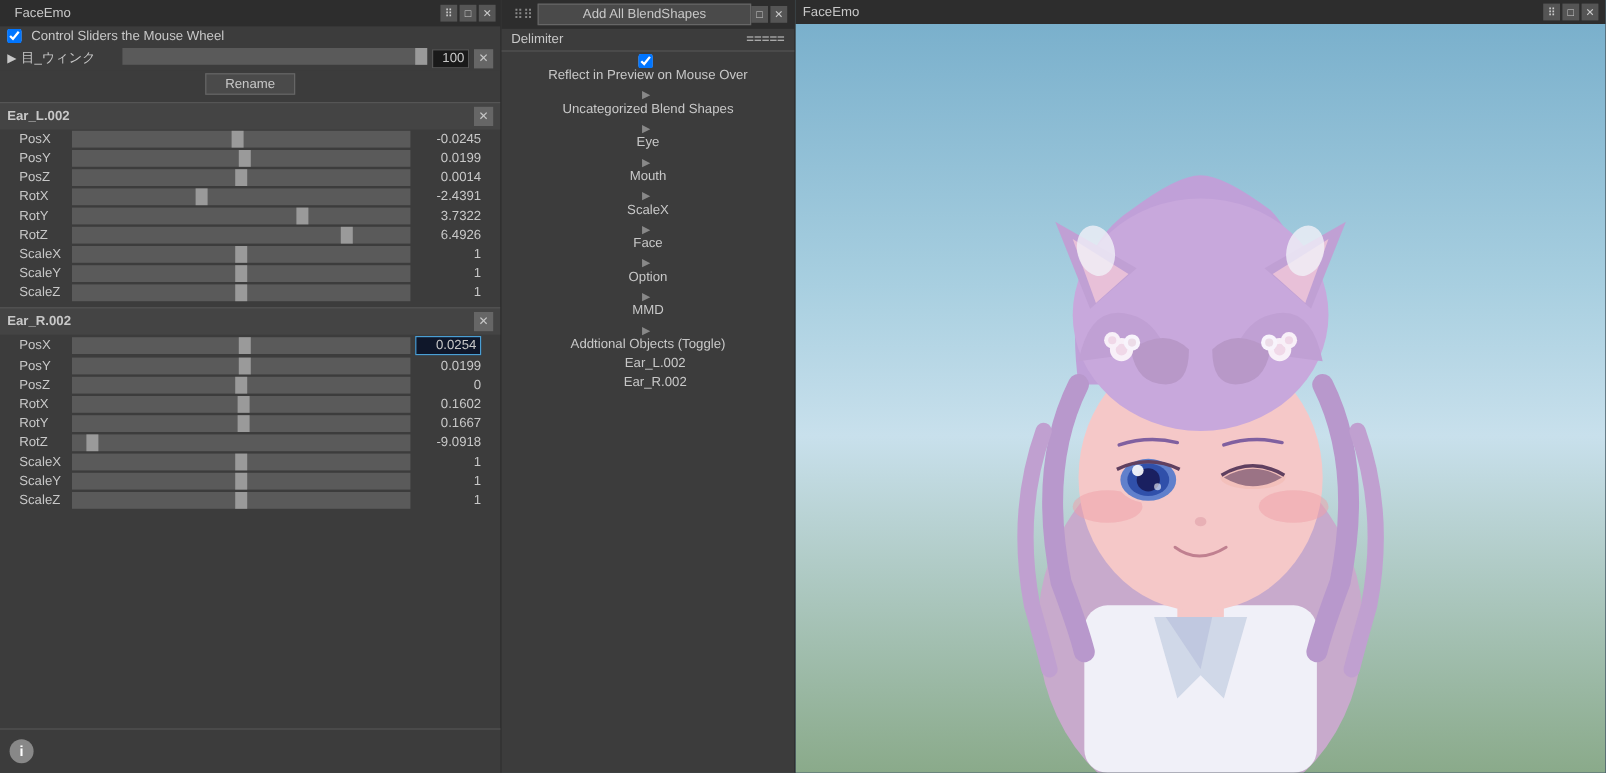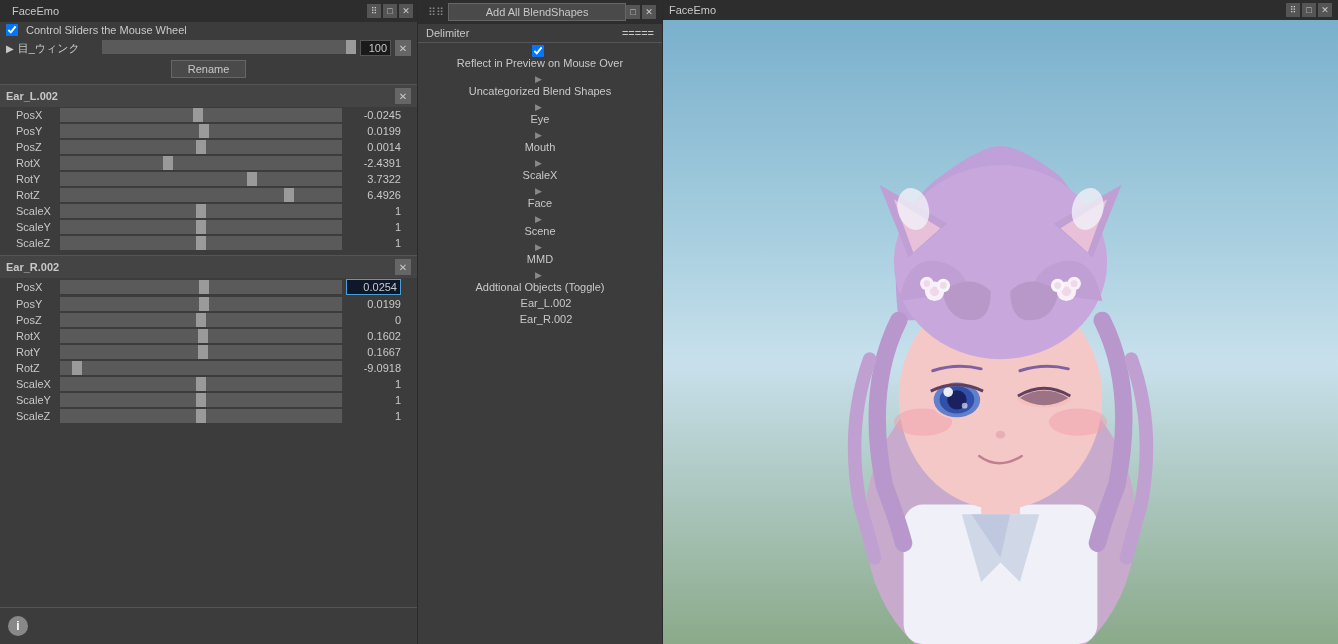--- a/index.html
+++ b/index.html
@@ -496,21 +496,21 @@
       <div class="tree-item">
         <span class="tree-arrow">▶</span>
         <span>ScaleX</span>
       </div>
       <div class="tree-item">
         <span class="tree-arrow">▶</span>
         <span>Face</span>
       </div>
       <div class="tree-item">
         <span class="tree-arrow">▶</span>
-        <span>Scene</span>
+        <span>Option</span>
       </div>
       <div class="tree-item">
         <span class="tree-arrow">▶</span>
         <span>MMD</span>
       </div>
       <div class="tree-item">
         <span class="tree-arrow">▶</span>
         <span>Addtional Objects (Toggle)</span>
       </div>
       <div class="tree-item tree-indent">

